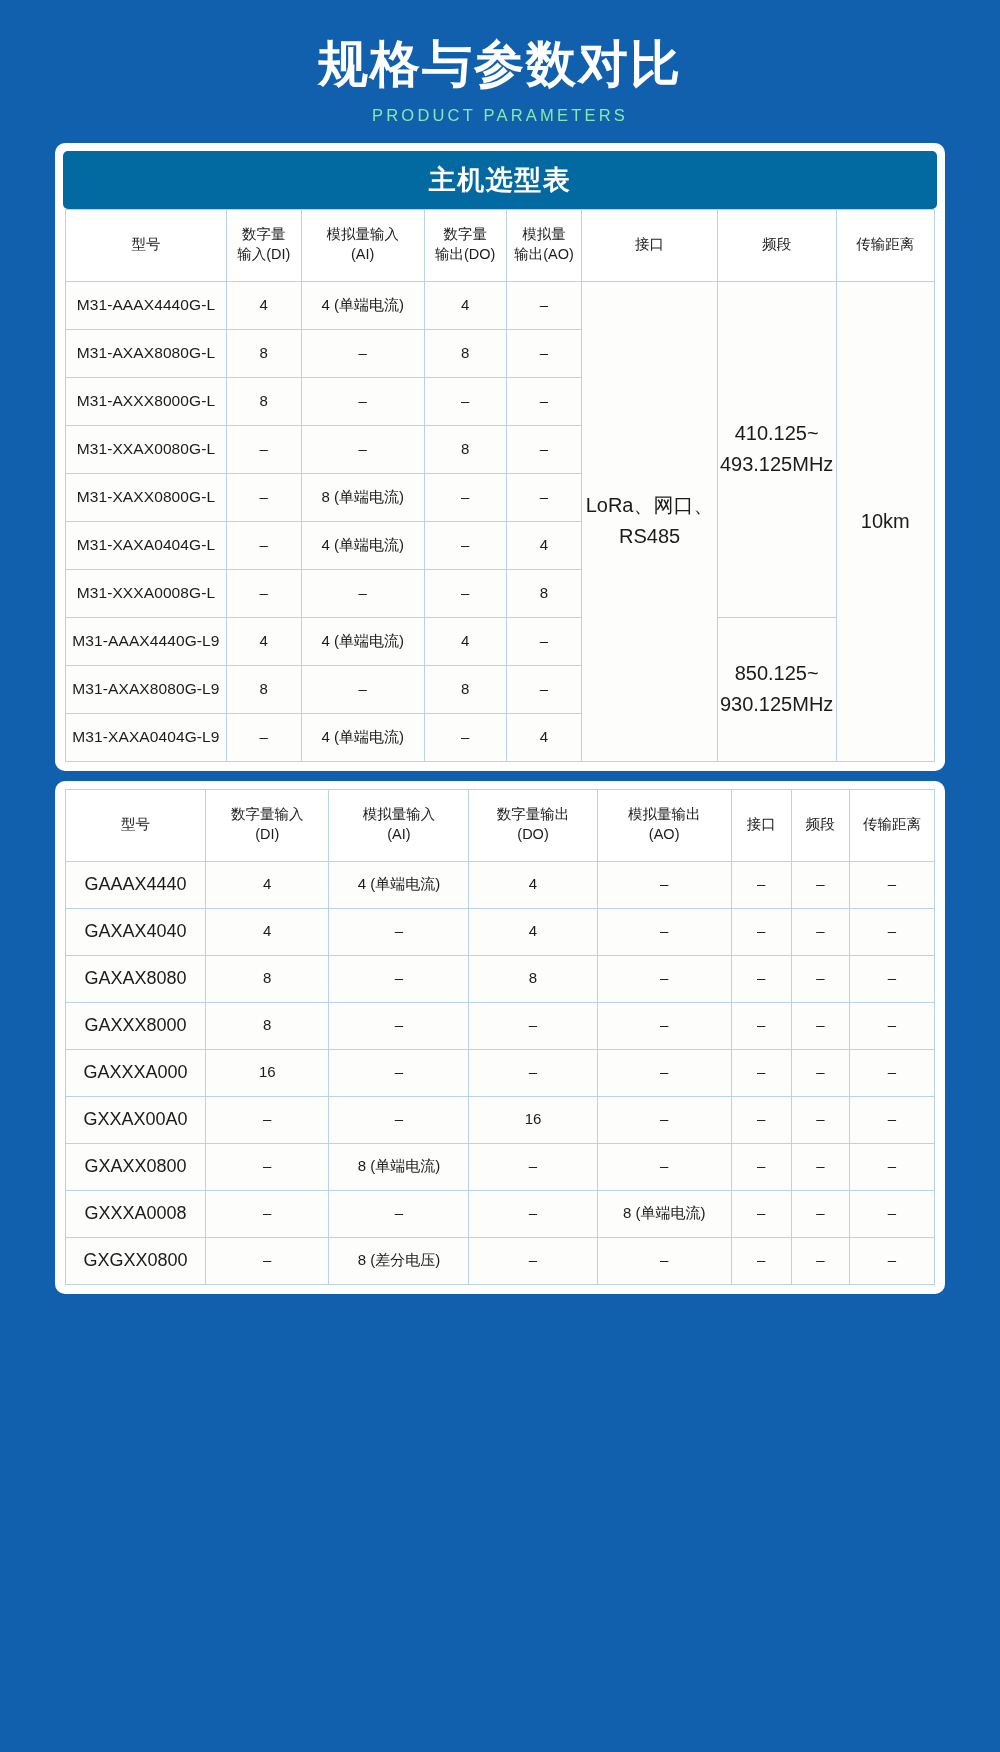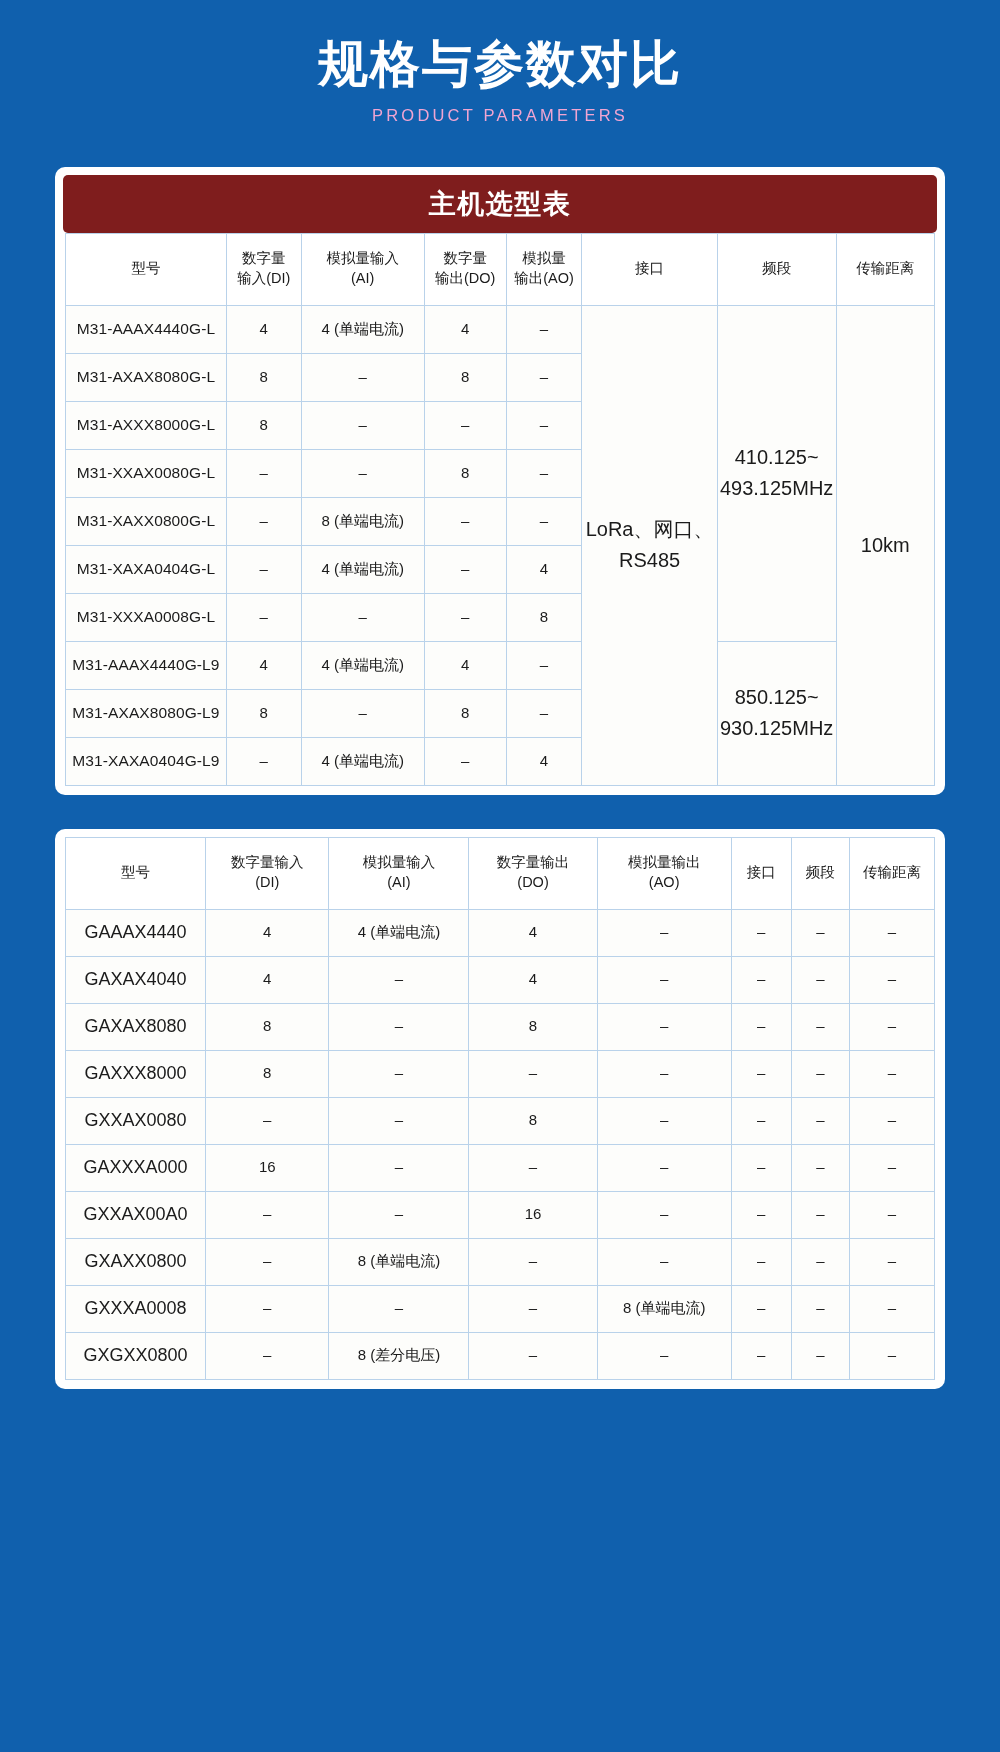--- a/index.html
+++ b/index.html
@@ -13,59 +13,58 @@
   }
 
   .page {
     width: 1000px;
     height: 1752px;
     background: #1060ad;
     position: relative;
     display: flex;
     flex-direction: column;
     align-items: center;
-    gap: 24px;
   }
 
   
   .hero {
     width: 100%;
     padding-top: 36px;
     padding-bottom: 18px;
     text-align: center;
   }
   .hero-title {
     color: #ffffff;
     font-size: 50px;
     font-weight: bold;
     letter-spacing: 2px;
     line-height: 1.15;
     margin: 0 0 12px 0;
   }
   .hero-sub {
-    color: #f9a8d4;
+    color: #86efac;
     font-size: 16.5px;
     letter-spacing: 3.2px;
     margin: 0;
     font-weight: normal;
     opacity: .97;
   }
 
   
   .frame {
     width: 890px;
     background: #ffffff;
     border-radius: 10px;
     padding: 8px 8px 9px 8px;
     margin-bottom: 10px;
   }
 
   
   .band {
-    background: #7f1d1d;
+    background: #0369a1;
     border-radius: 5px;
     height: 58px;
     display: flex;
     align-items: center;
     justify-content: center;
   }
   .band-title {
     color: #ffffff;
     font-size: 27px;
     font-weight: bold;
@@ -338,30 +337,20 @@
               <td class="model">GAXXX8000</td>
               <td>8</td>
               <td class="dash">–</td>
               <td class="dash">–</td>
               <td class="dash">–</td>
               <td class="dash">–</td>
               <td class="dash">–</td>
               <td class="dash">–</td>
             </tr>
             <tr>
-              <td class="model">GXXAX0080</td>
-              <td class="dash">–</td>
-              <td class="dash">–</td>
-              <td>8</td>
-              <td class="dash">–</td>
-              <td class="dash">–</td>
-              <td class="dash">–</td>
-              <td class="dash">–</td>
-            </tr>
-            <tr>
               <td class="model">GAXXXA000</td>
               <td>16</td>
               <td class="dash">–</td>
               <td class="dash">–</td>
               <td class="dash">–</td>
               <td class="dash">–</td>
               <td class="dash">–</td>
               <td class="dash">–</td>
             </tr>
             <tr>

